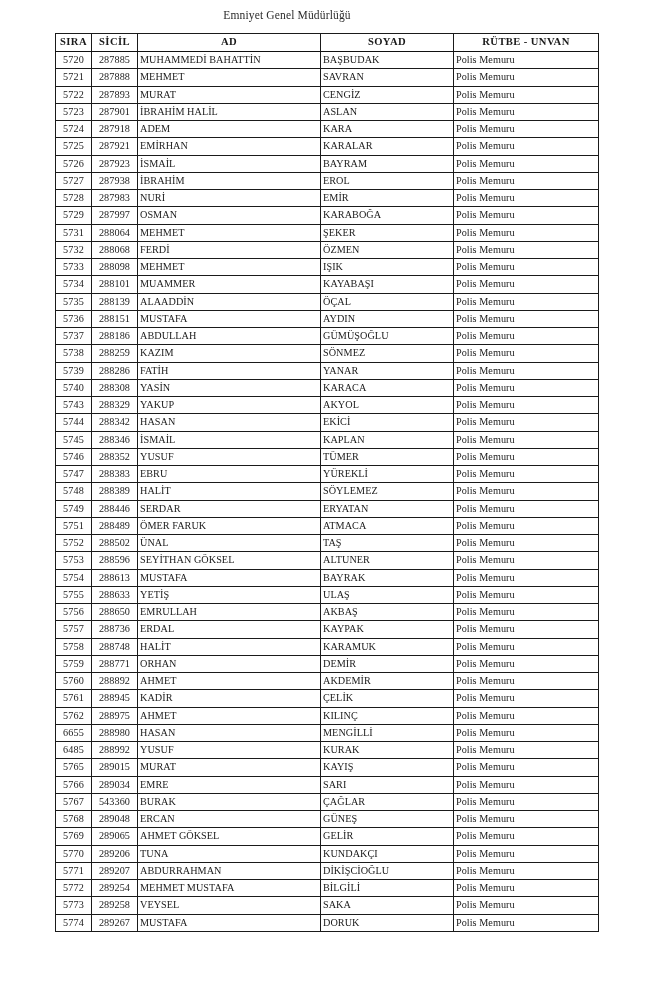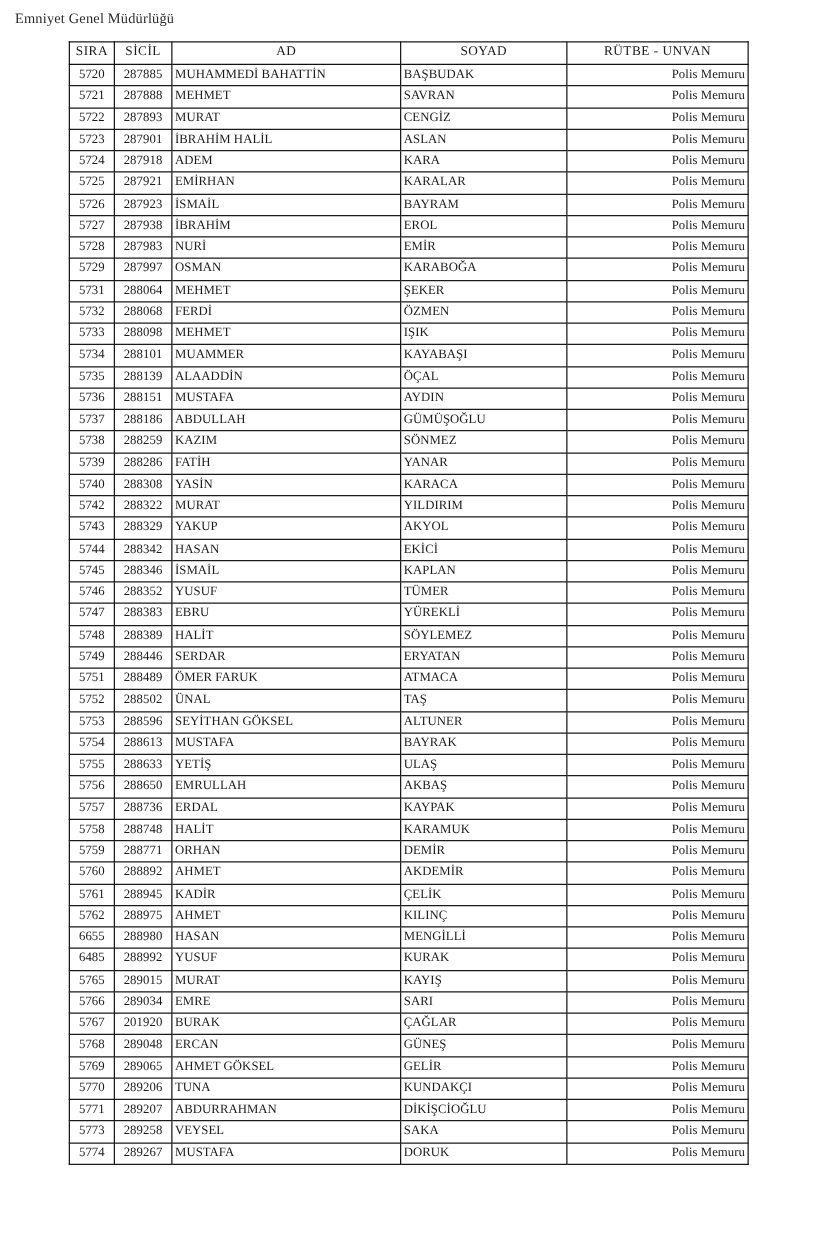--- a/index.html
+++ b/index.html
@@ -17,23 +17,23 @@
   }
   .page {
     width: 650px;
     height: 995px;
     position: relative;
     background: #ffffff;
   }
   .doc-title {
     position: absolute;
     top: 9px;
-    left: 12px;
+    left: 0;
     width: 574px;
-    text-align: left;
+    text-align: center;
     font-size: 11.5px;
     letter-spacing: 0.15px;
     color: #2b2b2b;
   }
   .table-wrap {
     position: absolute;
     top: 33px;
     left: 55px;
     width: 543px;
   }
@@ -54,37 +54,37 @@
     border: 1px solid #1a1a1a;
     padding: 0 2px;
     font-size: 10.2px;
     line-height: 1;
     height: 16.26px;
     overflow: hidden;
     white-space: nowrap;
   }
   table.roster thead th {
     text-align: center;
-    font-weight: normal;
+    font-weight: bold;
     font-size: 10.6px;
     letter-spacing: 0.4px;
     height: 17px;
     border-bottom: 1.4px solid #111;
   }
   td.sira, td.sicil {
     text-align: center;
     letter-spacing: 0.1px;
   }
   td.ad, td.soyad {
     text-align: left;
     padding-left: 3px;
     letter-spacing: 0.05px;
   }
   td.rutbe {
-    text-align: right;
+    text-align: left;
     padding-left: 3px;
     letter-spacing: 0.05px;
   }
 </style>
 </head>
 <body>
 
 <div class="page">
 
   <div class="doc-title">Emniyet Genel Müdürlüğü</div>
@@ -242,27 +242,20 @@
             <td class="rutbe">Polis Memuru</td>
           </tr>
           <tr>
             <td class="sira">5740</td>
             <td class="sicil">288308</td>
             <td class="ad">YASİN</td>
             <td class="soyad">KARACA</td>
             <td class="rutbe">Polis Memuru</td>
           </tr>
           <tr>
-            <td class="sira">5742</td>
-            <td class="sicil">288322</td>
-            <td class="ad">MURAT</td>
-            <td class="soyad">YILDIRIM</td>
-            <td class="rutbe">Polis Memuru</td>
-          </tr>
-          <tr>
             <td class="sira">5743</td>
             <td class="sicil">288329</td>
             <td class="ad">YAKUP</td>
             <td class="soyad">AKYOL</td>
             <td class="rutbe">Polis Memuru</td>
           </tr>
           <tr>
             <td class="sira">5744</td>
             <td class="sicil">288342</td>
             <td class="ad">HASAN</td>
@@ -411,21 +404,21 @@
           </tr>
           <tr>
             <td class="sira">5766</td>
             <td class="sicil">289034</td>
             <td class="ad">EMRE</td>
             <td class="soyad">SARI</td>
             <td class="rutbe">Polis Memuru</td>
           </tr>
           <tr>
             <td class="sira">5767</td>
-            <td class="sicil">201920</td>
+            <td class="sicil">543360</td>
             <td class="ad">BURAK</td>
             <td class="soyad">ÇAĞLAR</td>
             <td class="rutbe">Polis Memuru</td>
           </tr>
           <tr>
             <td class="sira">5768</td>
             <td class="sicil">289048</td>
             <td class="ad">ERCAN</td>
             <td class="soyad">GÜNEŞ</td>
             <td class="rutbe">Polis Memuru</td>
@@ -445,20 +438,27 @@
             <td class="rutbe">Polis Memuru</td>
           </tr>
           <tr>
             <td class="sira">5771</td>
             <td class="sicil">289207</td>
             <td class="ad">ABDURRAHMAN</td>
             <td class="soyad">DİKİŞCİOĞLU</td>
             <td class="rutbe">Polis Memuru</td>
           </tr>
           <tr>
+            <td class="sira">5772</td>
+            <td class="sicil">289254</td>
+            <td class="ad">MEHMET MUSTAFA</td>
+            <td class="soyad">BİLGİLİ</td>
+            <td class="rutbe">Polis Memuru</td>
+          </tr>
+          <tr>
             <td class="sira">5773</td>
             <td class="sicil">289258</td>
             <td class="ad">VEYSEL</td>
             <td class="soyad">SAKA</td>
             <td class="rutbe">Polis Memuru</td>
           </tr>
           <tr>
             <td class="sira">5774</td>
             <td class="sicil">289267</td>
             <td class="ad">MUSTAFA</td>

